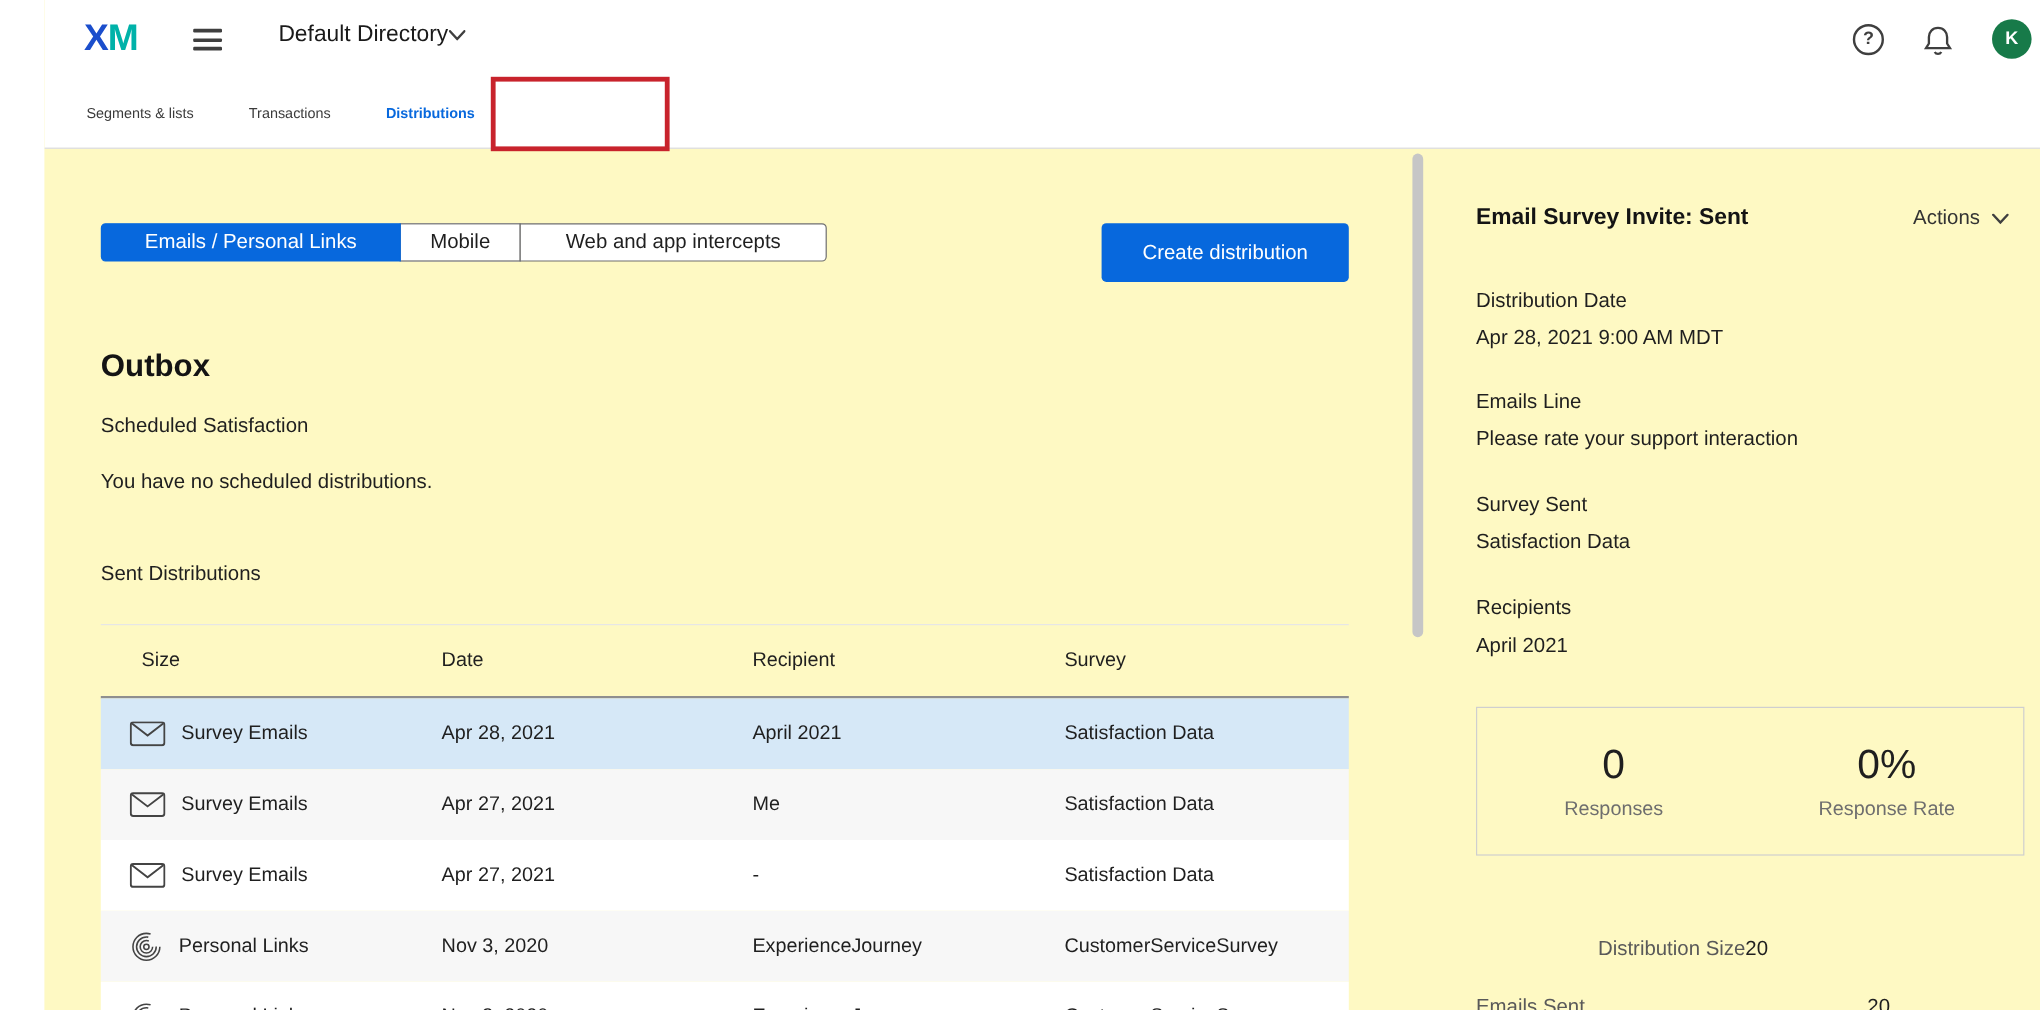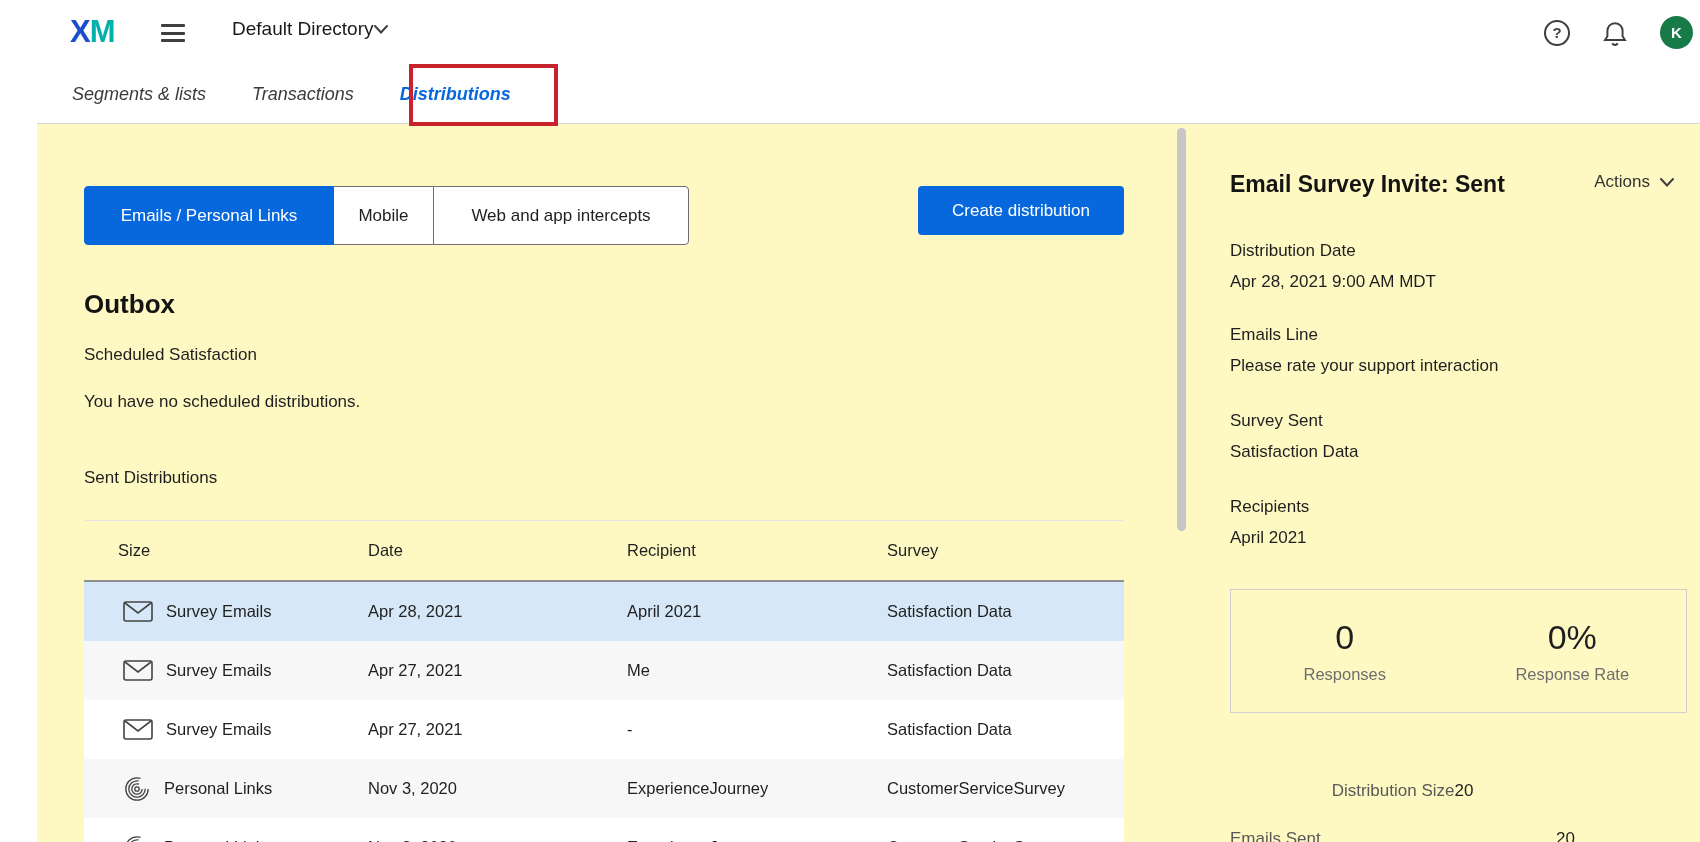--- a/index.html
+++ b/index.html
@@ -16,53 +16,53 @@
   .hamburger span { display:block; width:24px; height:3px; background:#3f3f3f; border-radius:1px; }
   .directory { position:absolute; left:195px; top:18px; display:flex; align-items:center; cursor:pointer; }
   .directory .dir-label { font-size:19px; font-weight:500; color:#1a1a1a; }
   .topbar-right { position:absolute; right:44px; top:16px; display:flex; align-items:center; gap:33px; }
   .help-circle { width:26px; height:26px; border:2px solid #3f3f3f; border-radius:50%; color:#3f3f3f; font-size:15px; font-weight:700; display:flex; align-items:center; justify-content:center; cursor:pointer; }
   .bell { cursor:pointer; display:flex; }
   .avatar { width:33px; height:33px; border-radius:50%; background:#177a49; color:#fff; font-size:15px; font-weight:700; display:flex; align-items:center; justify-content:center; cursor:pointer; }
 
   
   .tabbar { position:absolute; left:0; top:65px; width:1700px; height:59px; background:#fff; border-bottom:1px solid #d9d9d9; display:flex; align-items:center; padding-left:35px; gap:46px; }
-  .tab { font-size:18px; color:#3b3b3b; cursor:pointer;font-style:italic; }
+  .tab { font-size:12px; color:#3b3b3b; cursor:pointer; }
   .tab.active { color:#0768dd; font-weight:700; }
   .annotation-box { position:absolute; left:372px; top:64px; width:149px; height:62px; border:4px solid #c8232c; pointer-events:none; }
 
   
   .channel-group { position:absolute; left:47px; top:186px; display:flex; height:49px; }
-  .channel-btn { height:59px; display:flex; align-items:center; justify-content:center; font-size:17px; background:#fff; border:1px solid #6f6f6f; color:#1f1f1f; cursor:pointer; margin-left:-1px; }
+  .channel-btn { height:32px; display:flex; align-items:center; justify-content:center; font-size:17px; background:#fff; border:1px solid #6f6f6f; color:#1f1f1f; cursor:pointer; margin-left:-1px; }
   .channel-btn:first-child { margin-left:0; border-radius:4px 0 0 4px; }
   .channel-btn:last-child { border-radius:0 4px 4px 0; }
   .channel-btn.active { background:#0768dd; border-color:#0768dd; color:#fff; font-weight:500; z-index:2; }
   .cb-1 { width:250px; } .cb-2 { width:101px; } .cb-3 { width:256px; }
   .create-btn { position:absolute; left:881px; top:186px; width:206px; height:49px; background:#0768dd; color:#fff; font-size:17px; font-weight:500; border:none; border-radius:4px; display:flex; align-items:center; justify-content:center; cursor:pointer; }
 
   .outbox-title { position:absolute; left:47px; top:289px; font-size:26px; font-weight:600; color:#141414; }
   .scheduled-heading { position:absolute; left:47px; top:345px; font-size:17px; }
   .scheduled-empty { position:absolute; left:47px; top:392px; font-size:17px; }
   .sent-heading { position:absolute; left:47px; top:468px; font-size:17px; }
 
   .table { position:absolute; left:47px; top:520px; width:1040px; }
   .thead { display:grid; grid-template-columns:284px 259px 260px 1fr; height:62px; align-items:center; border-top:1px solid #e6e6e6; border-bottom:2px solid #8f8f8f; font-size:16.5px; color:#1f1f1f; }
   .thead .th:first-child { padding-left:34px; }
   .trow { display:grid; grid-template-columns:284px 259px 260px 1fr; height:59px; align-items:center; font-size:16.5px; cursor:pointer; background:#fff; }
   .trow.selected { background:#d6e8f7; }
   .trow.alt { background:#f7f7f7; }
-  .type-cell { display:flex; align-items:center; padding-left:39px; gap:13px; }
+  .type-cell { display:flex; align-items:center; padding-left:24px; gap:13px; }
   .row-icon { display:flex; flex:0 0 auto; }
 
   
   .mid-scroll-thumb { position:absolute; left:1140px; top:128px; width:9px; height:403px; background:#c6c6c6; border-radius:5px; cursor:pointer; }
   .right-scroll-thumb { position:absolute; left:1686px; top:125px; width:9px; height:412px; background:#c6c6c6; border-radius:5px; cursor:pointer; }
 
   
-  .details-title { position:absolute; left:1193px; top:171px; font-size:23px; font-weight:600; color:#141414;text-align:center; }
+  .details-title { position:absolute; left:1193px; top:171px; font-size:19px; font-weight:600; color:#141414;text-align:center; }
   .actions-btn { position:absolute; right:63px; top:172px; display:flex; align-items:center; gap:10px; font-size:17px; color:#333; cursor:pointer; }
   .field { position:absolute; left:1193px; }
   .field .f-label { font-size:17px; color:#1f1f1f; }
   .field .f-value { font-size:17px; color:#1f1f1f; margin-top:11px; }
   .field-1 { top:241px; } .field-2 { top:325px; } .field-3 { top:411px; } .field-4 { top:497px; }
 
   .stats-box { position:absolute; left:1193px; top:589px; width:457px; height:124px; border:1px solid #cfcfcf; display:flex; }
   .stat { flex:1; display:flex; flex-direction:column; align-items:center; justify-content:center; gap:8px; }
   .stat-value { font-size:34px; color:#1f1f1f; }
   .stat-label { font-size:16.5px; color:#6e6e6e; }

